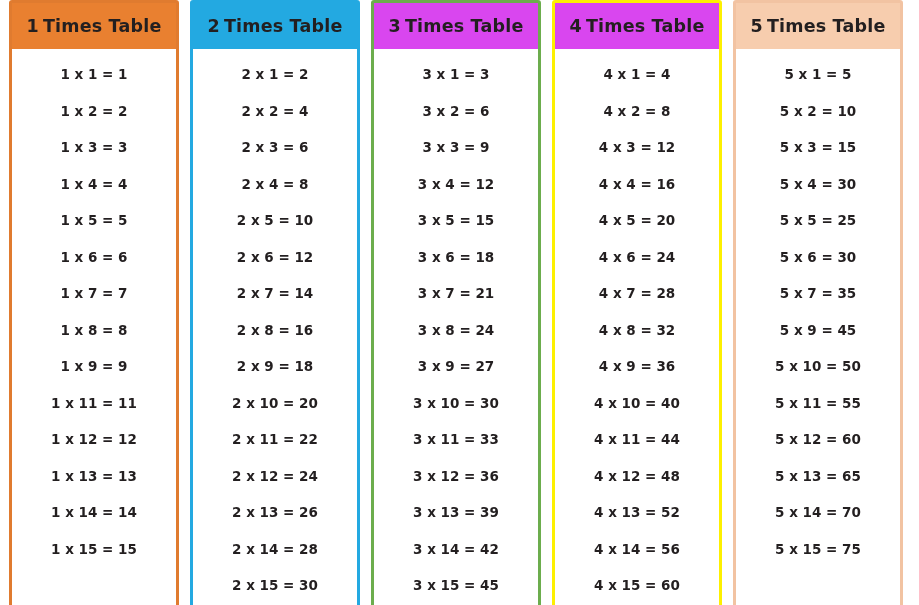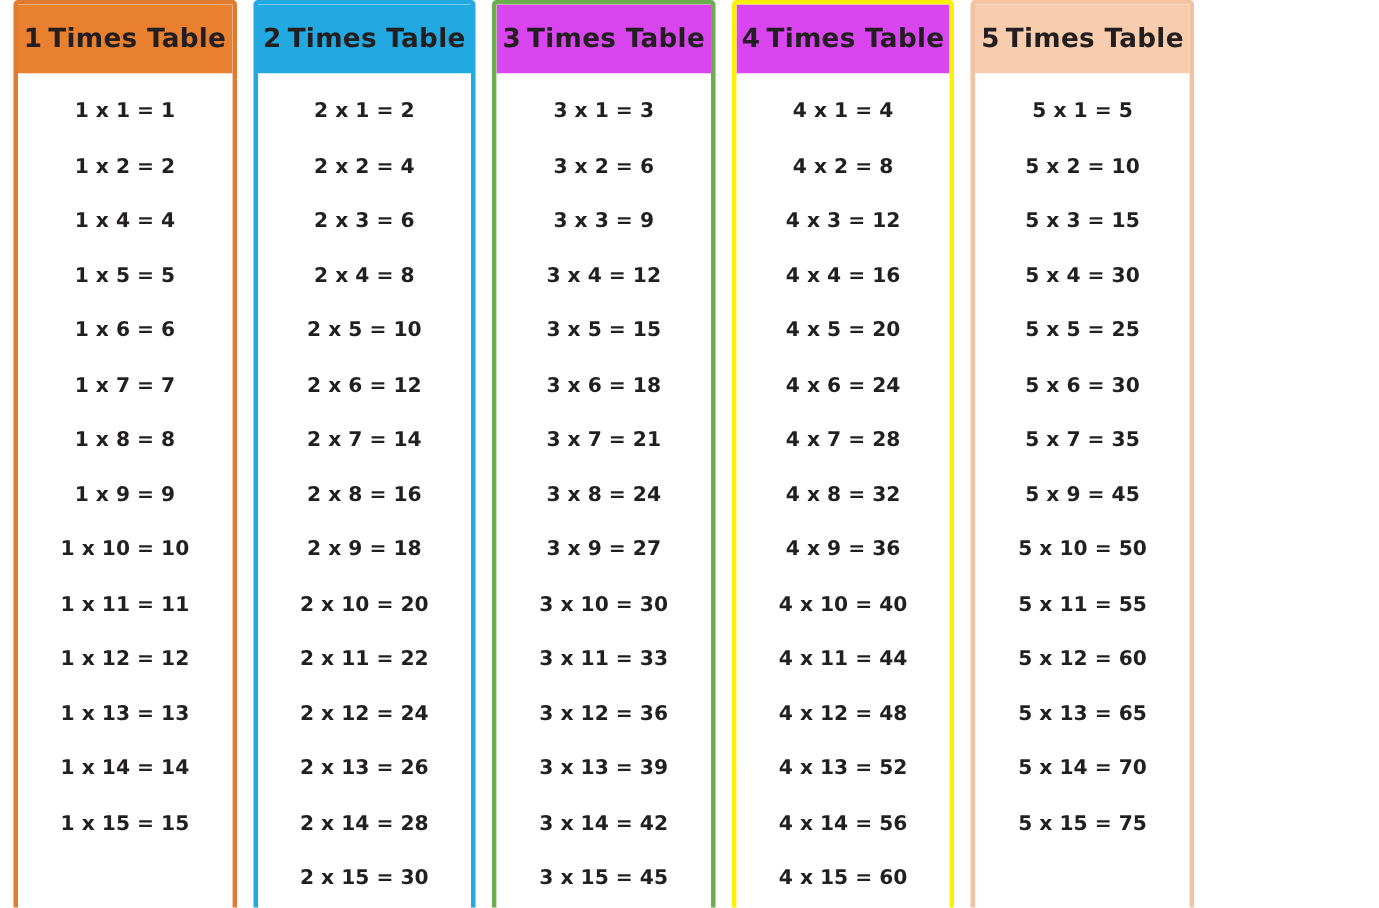--- a/index.html
+++ b/index.html
@@ -8,21 +8,21 @@
     background: #ffffff;
   }
   body {
     width: 919px;
     height: 605px;
     overflow: hidden;
     font-family: "DejaVu Sans", sans-serif;
   }
   #board {
     position: relative;
-    width: 796px;
+    width: 919px;
     height: 605px;
     display: flex;
     flex-direction: row;
     align-items: flex-start;
     gap: 0px;
     padding: 0;
     box-sizing: border-box;
   }
   .card {
     position: relative;
@@ -70,27 +70,27 @@
 </style>
 </head>
 <body style="background: rgb(255, 255, 255);">
 
 <div id="board">
     <div class="card c1" style="border-color: rgb(224, 123, 47);">
       <div class="card-header" style="background: rgb(233, 128, 48); color: rgb(35, 31, 32);"><span>1</span><span class="sp"></span><span>Times  Table</span></div>
       <div class="card-body">
         <div class="row">1 x 1 = 1</div>
         <div class="row">1 x 2 = 2</div>
+        <div class="row">1 x 3 = 3</div>
         <div class="row">1 x 4 = 4</div>
         <div class="row">1 x 5 = 5</div>
         <div class="row">1 x 6 = 6</div>
         <div class="row">1 x 7 = 7</div>
         <div class="row">1 x 8 = 8</div>
         <div class="row">1 x 9 = 9</div>
-        <div class="row">1 x 10 = 10</div>
         <div class="row">1 x 11 = 11</div>
         <div class="row">1 x 12 = 12</div>
         <div class="row">1 x 13 = 13</div>
         <div class="row">1 x 14 = 14</div>
         <div class="row">1 x 15 = 15</div>
       </div>
     </div>
     <div class="card c2" style="border-color: rgb(35, 169, 225);">
       <div class="card-header" style="background: rgb(35, 169, 225); color: rgb(35, 31, 32);"><span>2</span><span class="sp"></span><span>Times  Table</span></div>
       <div class="card-body">

